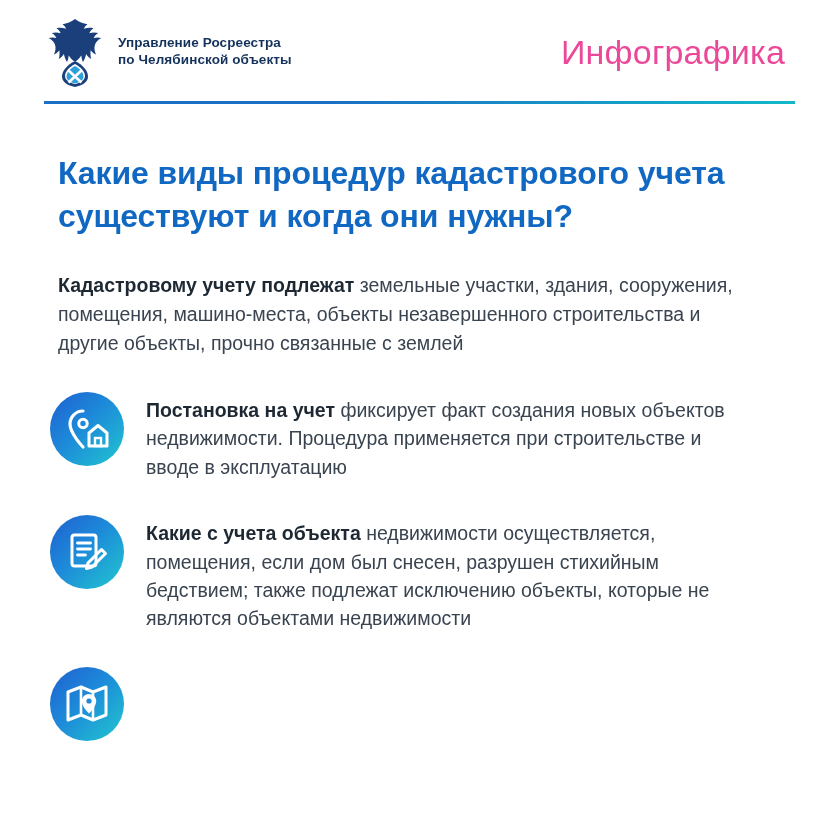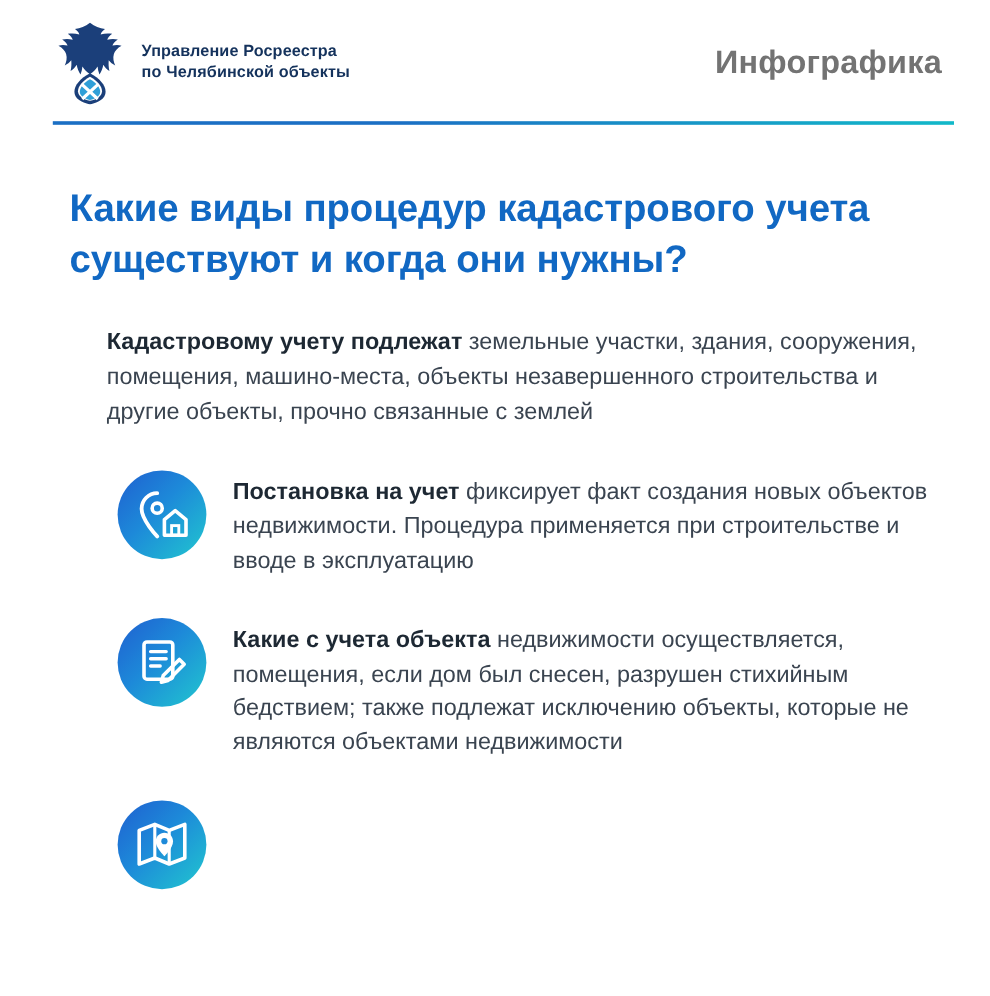--- a/index.html
+++ b/index.html
@@ -46,23 +46,23 @@
     line-height: 1.25;
     color: #14325c;
     font-size: 13.5px;
     font-weight: bold;
     letter-spacing: 0.1px;
   }
   .brand-text div {
     white-space: nowrap;
   }
   .header-title {
-    color: #737373;
-    font-size: 27px;
-    font-weight: bold;
+    color: #ec4899;
+    font-size: 34px;
+    font-weight: normal;
     letter-spacing: 0.2px;
   }
   .header-rule {
     position: absolute;
     left: 30px;
     right: 30px;
     bottom: 0;
     height: 3px;
     background: linear-gradient(90deg, #1b6fc4 0%, #1b6fc4 38%, #12b9c9 100%);
   }
@@ -73,42 +73,42 @@
     width: 700px;
     color: #1168c3;
     font-size: 32px;
     font-weight: bold;
     line-height: 1.33;
     letter-spacing: -0.1px;
   }
 
   
   .intro {
-    margin: 34px 0 0 89px;
+    margin: 34px 0 0 58px;
     width: 700px;
     color: #3a4450;
     font-size: 19.5px;
     line-height: 1.48;
   }
   .intro b {
     color: #1d2833;
   }
 
   
   .items {
     margin: 34px 0 0 0;
     display: flex;
     flex-direction: column;
     gap: 34px;
   }
   .item {
     display: flex;
     align-items: flex-start;
     gap: 22px;
-    padding-left: 98px;
+    padding-left: 50px;
   }
   .item-icon {
     width: 74px;
     height: 74px;
     flex: none;
     border-radius: 50%;
     background: linear-gradient(135deg, #1f5fd0 0%, #1d8ad9 45%, #21c7cf 100%);
     display: flex;
     align-items: center;
     justify-content: center;

